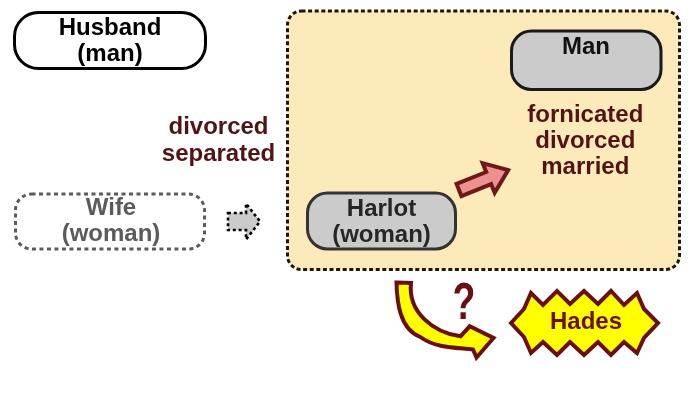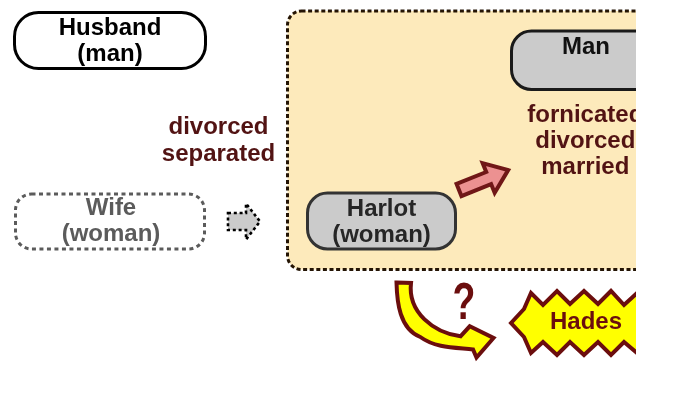--- a/index.html
+++ b/index.html
@@ -1,16 +1,16 @@
 <!DOCTYPE html>
 <html><head>
 <meta charset="utf-8">
 <style>
   html,body{margin:0;padding:0;background:#ffffff;}
-  #canvas{position:relative;width:636px;height:412px;overflow:hidden;}
+  #canvas{position:relative;width:688px;height:412px;overflow:hidden;}
   svg text{font-family:"Liberation Sans",sans-serif;font-weight:bold;}
 </style>
 </head>
 <body>
 <div id="canvas">
 <svg width="688" height="412" viewBox="0 0 688 412">
 
   <rect x="287.5" y="11" width="392" height="258.5" rx="14" fill="#FDEABB" stroke="#241404" stroke-width="3" stroke-dasharray="4 2.6"></rect>
 
   <rect x="14.5" y="12.5" width="191" height="56" rx="24" fill="#ffffff" stroke="#000000" stroke-width="3"></rect>

